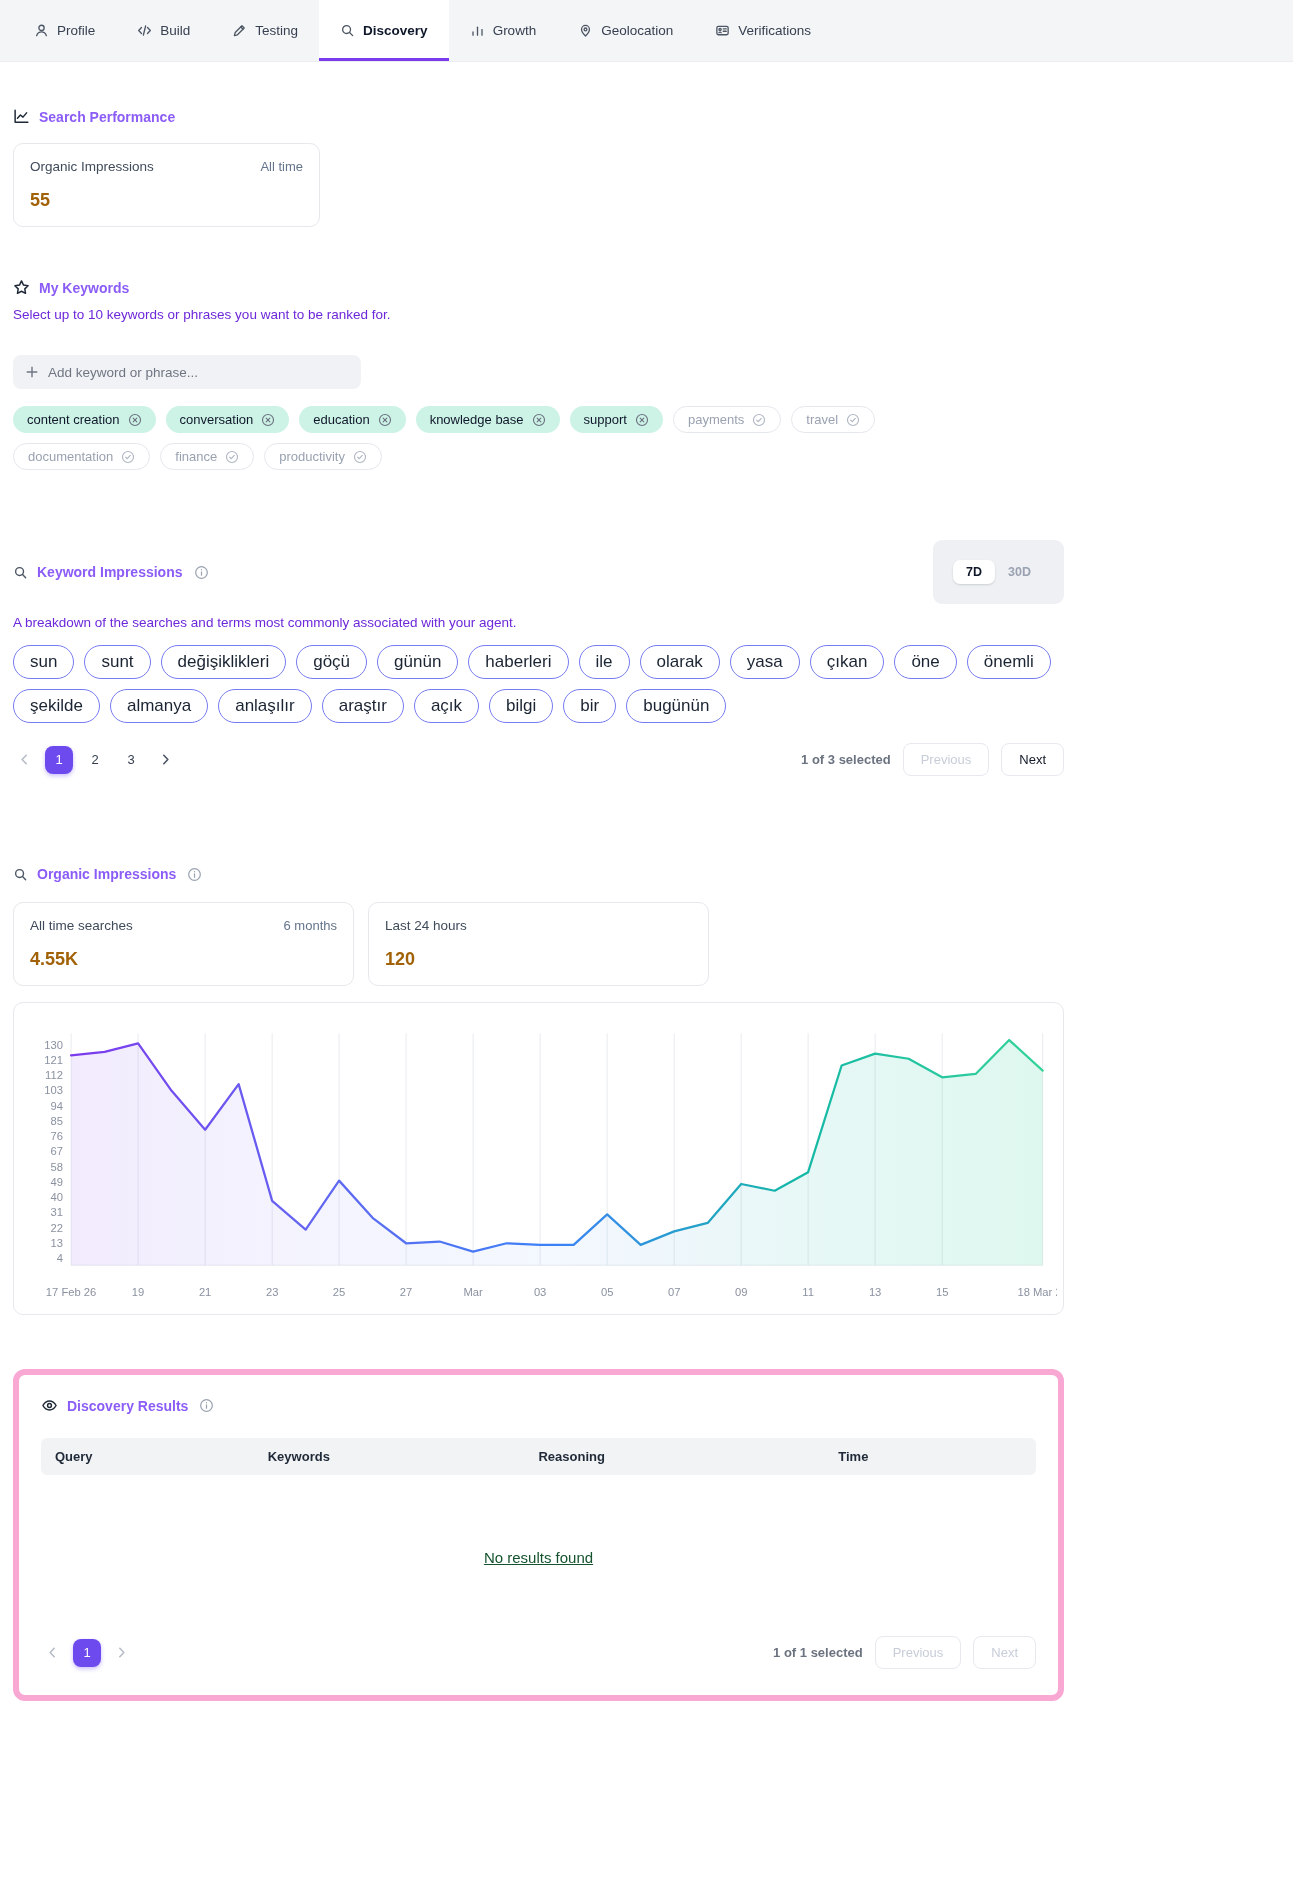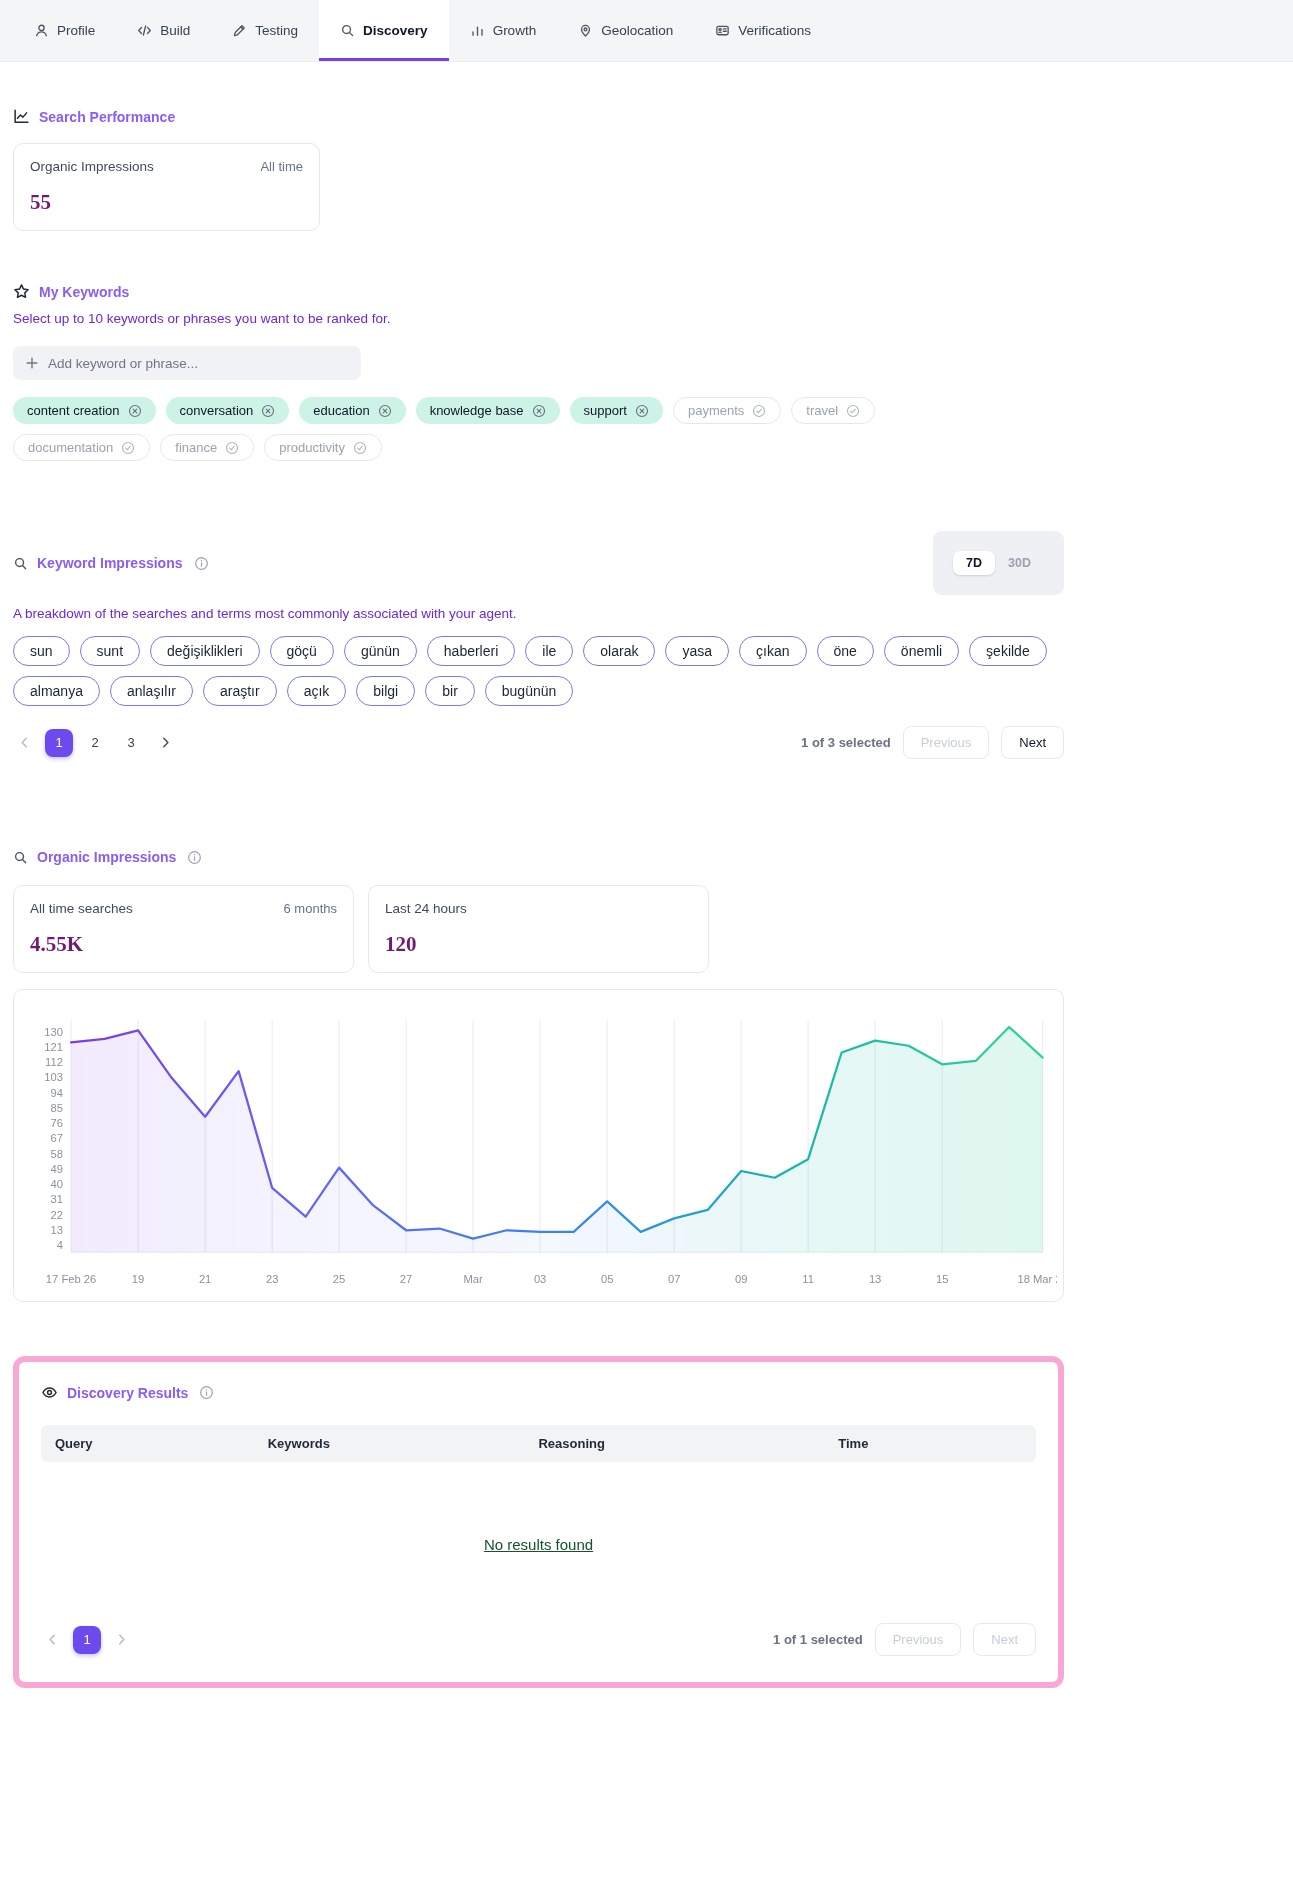--- a/index.html
+++ b/index.html
@@ -30,28 +30,28 @@
   .sec-title .s-icon { width:15px; height:15px; stroke:#4b5563; fill:none; stroke-width:1.5; stroke-linecap:round; }
   .sec-title .i-icon { width:15px; height:15px; stroke:#9aa2b1; fill:none; stroke-width:1.3; stroke-linecap:round; margin-left:2px; }
   .sub { margin-top:11px; font-size:13.5px; color:#6d28d9; }
   .row-between { display:flex; align-items:center; justify-content:space-between; }
 
   
   .stat-card { border:1px solid #e6e8ec; border-radius:10px; background:#fff; padding:15px 16px; }
   .stat-top { display:flex; justify-content:space-between; align-items:baseline; }
   .stat-label { font-size:13.5px; color:#3f4a5a; }
   .stat-period { font-size:13px; color:#64748b; }
-  .stat-value { margin-top:16px; font-size:21px; font-weight:700; color:#701a75;font-family:Liberation Serif, serif; }
+  .stat-value { margin-top:16px; font-size:18px; font-weight:700; color:#a16207; }
   .sp-card { width:307px; margin-top:18px; }
   .sec-sp { margin-top:46px; }
 
   
   .sec-kw { margin-top:52px; }
   .kw-input { display:flex; align-items:center; gap:9px; width:348px; height:34px;
-    background:#f1f2f5; border-radius:8px; padding:0 12px; margin-top:20px; }
+    background:#f1f2f5; border-radius:8px; padding:0 12px; margin-top:33px; }
   .kw-input svg { width:14px; height:14px; stroke:#6f7683; fill:none; stroke-width:1.6; stroke-linecap:round; }
   .kw-input input { border:none; background:transparent; outline:none; flex:1;
     font-family:"Liberation Sans",sans-serif; font-size:13.5px; color:#374151; }
   .kw-input input::placeholder { color:#6f7683; }
   .chips { display:flex; flex-wrap:wrap; gap:10px; margin-top:17px; max-width:980px; }
   .chips-host { display:contents; }
   .chip { display:inline-flex; align-items:center; gap:8px; padding:5px 14px;
     border-radius:999px; font-size:13px; cursor:pointer; }
   .chip svg { width:14px; height:14px; fill:none; stroke-width:1.3; stroke-linecap:round; }
   .chip-selected { background:var(--chip-bg,#cdf3e6); color:#0f172a; }
@@ -61,21 +61,21 @@
 
   
   .sec-ki { margin-top:70px; }
   .toggle { background:#eef0f3; border-radius:9px; padding:20px; display:flex; }
   .range-btn { border:none; background:transparent; padding:5px 13px; font-size:12.5px;
     color:#9aa2b1; font-weight:600; border-radius:7px; cursor:pointer;
     font-family:"Liberation Sans",sans-serif; }
   .range-btn.active { background:#fff; color:#0f172a; box-shadow:0 1px 2px rgba(16,24,40,.15); }
   .pills { display:flex; flex-wrap:wrap; gap:10px; margin-top:15px; max-width:1040px; }
   .pill { padding:6px 16px; border:1px solid var(--pill-border,#767cf1); border-radius:999px;
-    font-size:14px; background:#fff; color:#1b2433; }
+    font-size:17px; background:#fff; color:#1b2433; }
 
   
   .pagination { display:flex; align-items:center; justify-content:space-between; margin-top:20px; }
   .pag-left { display:flex; align-items:center; gap:9px; }
   .icon-btn { background:none; border:none; cursor:pointer; padding:4px; }
   .icon-btn svg { width:15px; height:15px; fill:none; stroke:#b6bcc7; stroke-width:1.7; stroke-linecap:round; stroke-linejoin:round; }
   .icon-btn.dark svg { stroke:#4b5563; }
   .pages { display:flex; align-items:center; gap:8px; }
   .page-btn { min-width:28px; height:28px; border:none; background:transparent; border-radius:8px;
     font-size:13px; color:#374151; cursor:pointer; font-family:"Liberation Sans",sans-serif; }

